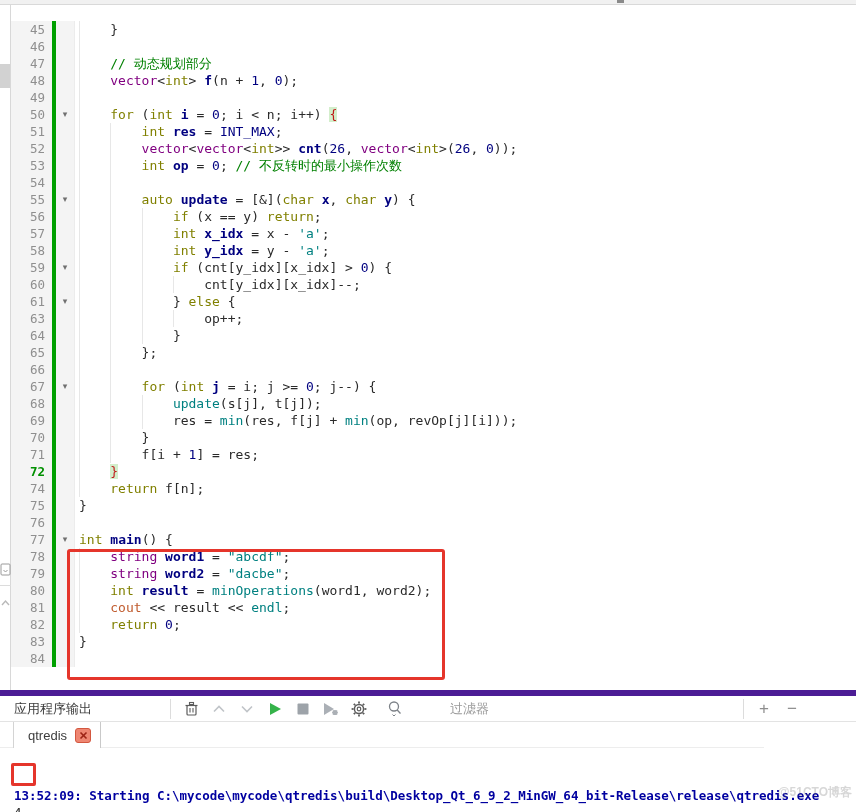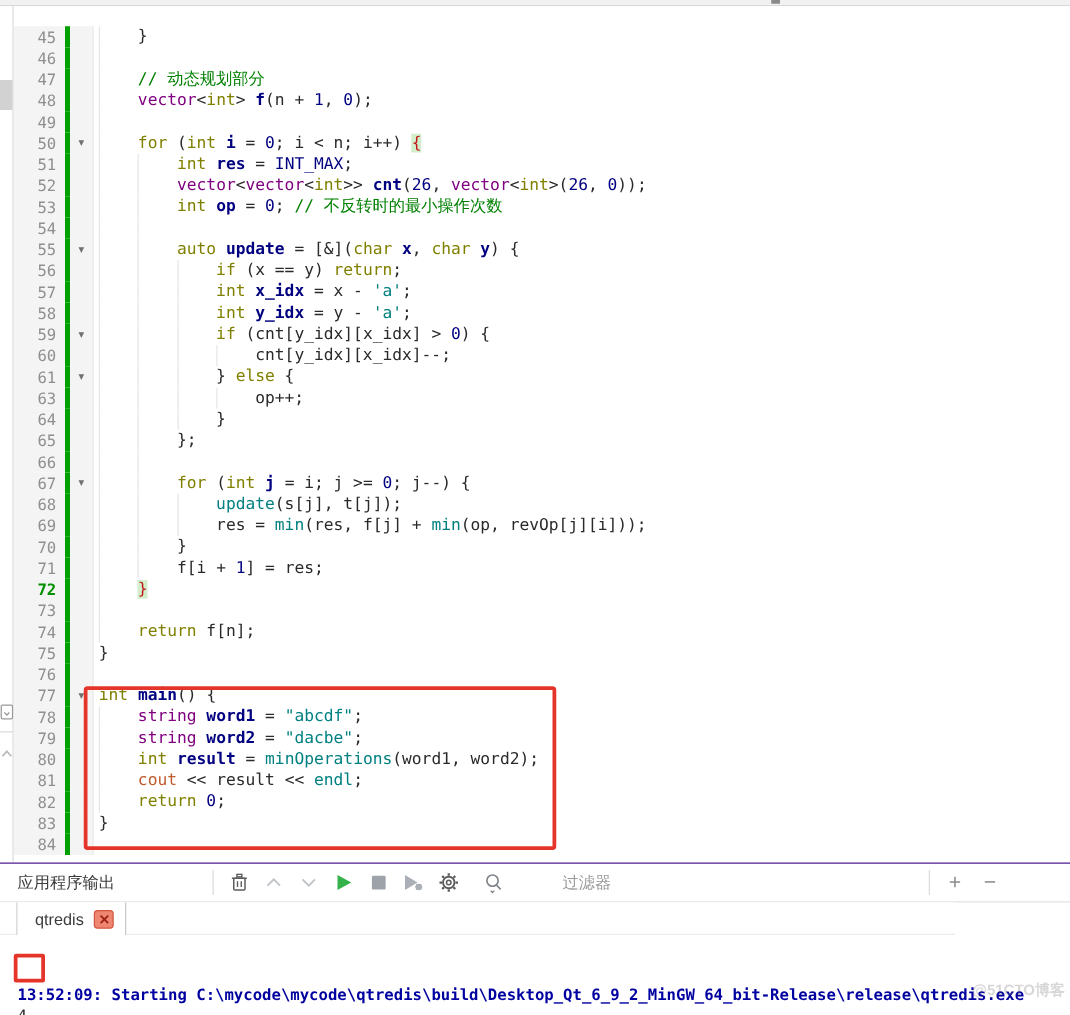--- a/index.html
+++ b/index.html
@@ -42,21 +42,21 @@
   .tk-v { color:#2a2a2a; }
   .tk-o { color:#2a2a2a; }
   .tk-c { color:var(--comment); }
   .tk-s { color:var(--string); }
   .tk-fn { color:var(--func); }
   .tk-g { color:var(--global);text-align:right; }
   .tk-bh { color:#c01818; background:#d3eecb; }
 
   
   .out-toolbar { position:absolute; left:0; top:690px; width:856px; height:32px;
-                 background:#fff; border-top:1px solid #4c1d95; border-bottom:1px solid #e3e3e3;
+                 background:#fff; border-top:6px solid #4c1d95; border-bottom:1px solid #e3e3e3;
                  display:flex; align-items:center; }
   .out-title { margin-left:14px; width:150px; font-size:13px; color:#3c3c3c; }
   .vdiv { width:1px; height:20px; background:#dcdcdc; margin:0 6px; }
   .tbtn { width:28px; height:24px; display:flex; align-items:center; justify-content:center; }
   .filter-box { display:flex; align-items:center; margin-left:14px; width:150px;gap:40px; }
   .filter-text { color:#9a9a9a; font-size:13px; margin-left:7px; }
   .zoom-btn { width:28px; height:24px; display:flex; align-items:center; justify-content:center;
               color:#8d8d8d; font-size:17px; font-weight:400; }
 
   
@@ -265,26 +265,20 @@
         <div class="ln">71</div>
         <div class="bar"></div>
         <div class="fold"></div>
         <div class="codeline"><span class="ind"></span><span class="ind"></span><span class="tk-v">f</span><span class="tk-o">[</span><span class="tk-v">i</span><span class="tk-o"> + </span><span class="tk-n">1</span><span class="tk-o">] = </span><span class="tk-v">res</span><span class="tk-o">;</span></div>
       </div>
       <div class="row">
         <div class="ln ln-green">72</div>
         <div class="bar"></div>
         <div class="fold"></div>
         <div class="codeline"><span class="ind"></span><span class="tk-bh">}</span></div>
-      </div>
-      <div class="row">
-        <div class="ln">73</div>
-        <div class="bar"></div>
-        <div class="fold"></div>
-        <div class="codeline"><span class="ind"></span></div>
       </div>
       <div class="row">
         <div class="ln">74</div>
         <div class="bar"></div>
         <div class="fold"></div>
         <div class="codeline"><span class="ind"></span><span class="tk-k">return</span><span class="tk-o"> </span><span class="tk-v">f</span><span class="tk-o">[</span><span class="tk-v">n</span><span class="tk-o">];</span></div>
       </div>
       <div class="row">
         <div class="ln">75</div>
         <div class="bar"></div>

